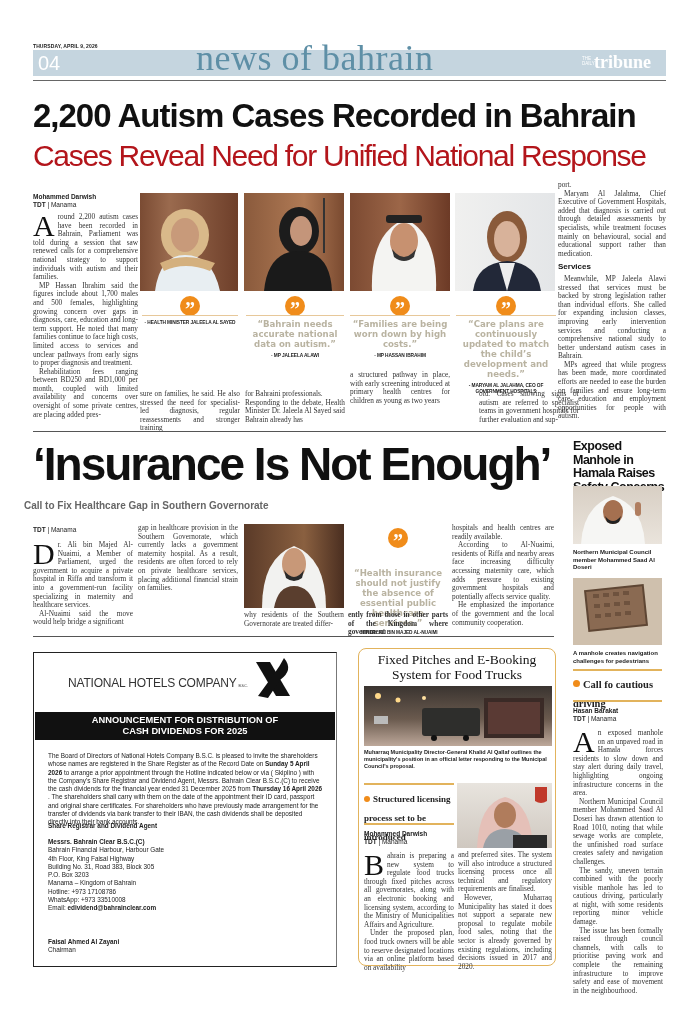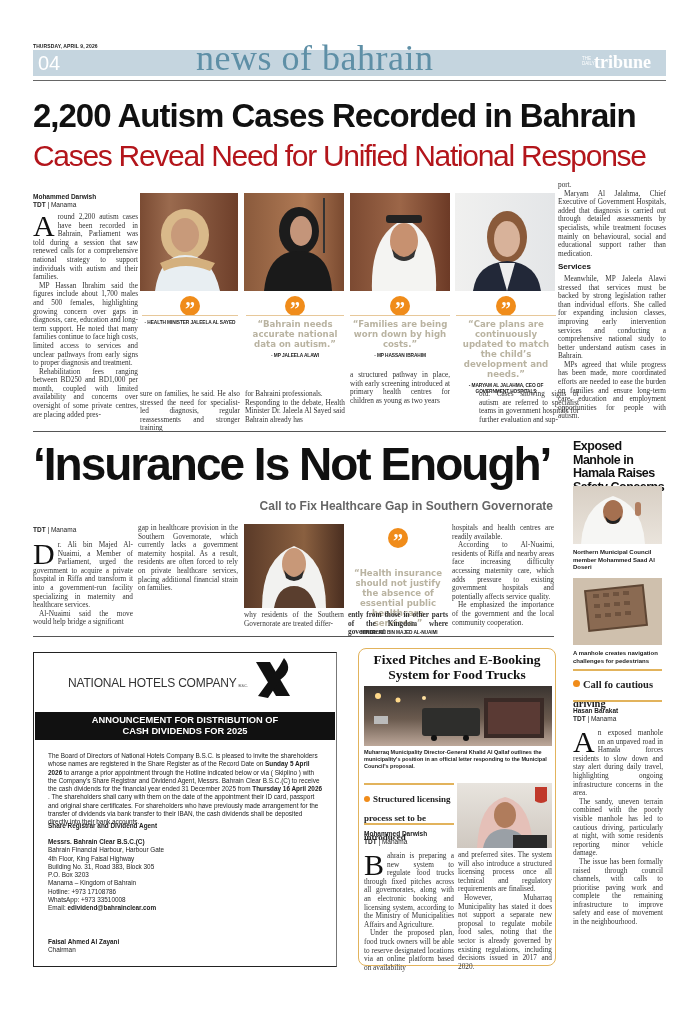--- a/index.html
+++ b/index.html
@@ -117,21 +117,21 @@
   <p class="noindent">port.</p>
   <p>Maryam Al Jalahma, Chief Executive of Government Hospitals, added that diagnosis is carried out through detailed assessments by specialists, while treatment focuses mainly on behavioural, social and educational support rather than medication.</p>
   <div class="sans" style="font-weight:bold; font-size:8px; margin:5px 0 3px; color:#111;">Services</div>
   <p>Meanwhile, MP Jaleela Alawi stressed that services must be backed by strong legislation rather than individual efforts. She called for expanding inclusion classes, improving early intervention services and conducting a comprehensive national study to better understand autism cases in Bahrain.</p>
   <p>MPs agreed that while progress has been made, more coordinated efforts are needed to ease the burden on families and ensure long-term care, education and employment opportunities for people with autism.</p>
 </div>
 
 <div class="abs rule-dark" style="left:33px; top:431px; width:633px; height:1px;"></div>
 
 <div class="abs sans" style="left:33px; top:438px; width:520px; text-align:left; font-size:46px; font-weight:bold; color:#111; line-height:52px; letter-spacing:-2px;">‘Insurance Is Not Enough’</div>
-<div class="abs sans" style="left:33px; top:500px; width:520px; text-align:right; font-size:12px; font-weight:bold; color:#666; line-height:12px;">Call to Fix Healthcare Gap in Southern Governorate</div>
+<div class="abs sans" style="left:24px; top:500px; width:520px; text-align:left; font-size:10px; font-weight:bold; color:#666; line-height:12px;">Call to Fix Healthcare Gap in Southern Governorate</div>
 
 <div class="abs byline" style="left:33px; top:526px;">
   <b>TDT</b> | <span>Manama</span>
 </div>
 <div class="abs body-text" style="left:33px; top:541px; width:100px;">
   <p class="noindent"><span class="dropcap">D</span><span>r. Ali bin Majed Al-Nuaimi, a Member of Parliament, urged the government to acquire a private hospital in Riffa and transform it into a government-run facility specializing in maternity and healthcare services.</span></p>
   <p>Al-Nuaimi said the move would help bridge a significant</p>
 </div>
 <div class="abs body-text" style="left:138px; top:524px; width:100px;">
   <p class="noindent">gap in healthcare provision in the Southern Governorate, which currently lacks a government maternity hospital. As a result, residents are often forced to rely on private healthcare services, placing additional financial strain on families.</p>
@@ -195,20 +195,21 @@
 <div class="abs" style="left:573px; top:673px; width:92px;">
   <span style="display:inline-block; width:7px; height:7px; border-radius:50%; background:#f08c1a; margin-right:3px; vertical-align:1px;"></span><span class="serif" style="font-size:10.5px; font-weight:bold; line-height:13px; color:#222;">Call fo cautious driving</span>
 </div>
 <div class="abs gold-rule" style="left:573px; top:700px; width:89px;"></div>
 <div class="abs byline" style="left:573px; top:707px;">
   <div style="font-weight:bold;">Hasan Barakat</div>
   <div><b>TDT</b> | <span>Manama</span></div>
 </div>
 <div class="abs body-text" style="left:573px; top:729px; width:90px;">
   <p class="noindent"><span class="dropcap">A</span><span>n exposed manhole on an unpaved road in Hamala forces residents to slow down and stay alert during daily travel, highlighting ongoing infrastructure concerns in the area.</span></p>
+  <p>Northern Municipal Council member Mohammed Saad Al Doseri has drawn attention to Road 1010, noting that while sewage works are complete, the unfinished road surface creates safety and navigation challenges.</p>
   <p>The sandy, uneven terrain combined with the poorly visible manhole has led to cautious driving, particularly at night, with some residents reporting minor vehicle damage.</p>
   <p>The issue has been formally raised through council channels, with calls to prioritise paving work and complete the remaining infrastructure to improve safety and ease of movement in the neighbourhood.</p>
 </div>
 
 <div class="abs ad-box" style="left:33px; top:652px; width:304px; height:315px;"></div>
 <div class="abs sans" style="left:68px; top:676px; font-size:12px; color:#333; letter-spacing:-0.2px;">
   <span>NATIONAL HOTELS COMPANY</span><span style="font-size:3.5px; margin-left:2px;">B.S.C.</span>
 </div>
 <svg class="abs" style="left:250px; top:656px;" width="46" height="46">
   <path d="M6 6 L20 6 L40 40 L26 40 Z" fill="#111"></path>
@@ -232,21 +233,21 @@
   <div>Hotline: +973 17108786</div>
   <div>WhatsApp: +973 33510008</div>
   <div><span>Email: </span><b>edividend@bahrainclear.com</b></div>
 </div>
 <div class="abs ad-text" style="left:48px; top:938px;">
   <div style="font-weight:bold;">Faisal Ahmed Al Zayani</div>
   <div>Chairman</div>
 </div>
 
 <div class="abs" style="left:358px; top:648px; width:198px; height:318px; border:1.5px solid #e2b35c; border-radius:8px; background:#fff;"></div>
-<div class="abs serif" style="left:368px; top:652px; width:178px; text-align:center; font-size:13.5px; font-weight:bold; line-height:15px; color:#111;">Fixed Pitches and E-Booking System for Food Trucks</div>
+<div class="abs serif" style="left:368px; top:652px; width:178px; text-align:center; font-size:13.5px; font-weight:normal; line-height:15px; color:#111;">Fixed Pitches and E-Booking System for Food Trucks</div>
 <div class="abs photo" style="left:364px; top:686px; width:188px; height:60px; background:linear-gradient(180deg,#3a3430 0%,#6a5a4e 55%,#bda89a 100%);">
   <svg width="188" height="60">
     <circle cx="14" cy="10" r="3" fill="#ffd98a"></circle>
       <circle cx="34" cy="14" r="2.5" fill="#ffd98a"></circle>
       <circle cx="60" cy="12" r="2" fill="#ffe0a0"></circle>
     <rect x="58" y="22" width="58" height="28" rx="3" fill="#2e2e2c"></rect>
     <circle cx="70" cy="52" r="3" fill="#111"></circle>
       <circle cx="102" cy="52" r="3" fill="#111"></circle>
     <rect x="120" y="12" width="60" height="40" fill="#3a2a26"></rect>
     <rect x="124" y="16" width="52" height="32" fill="#5a3a34"></rect>

